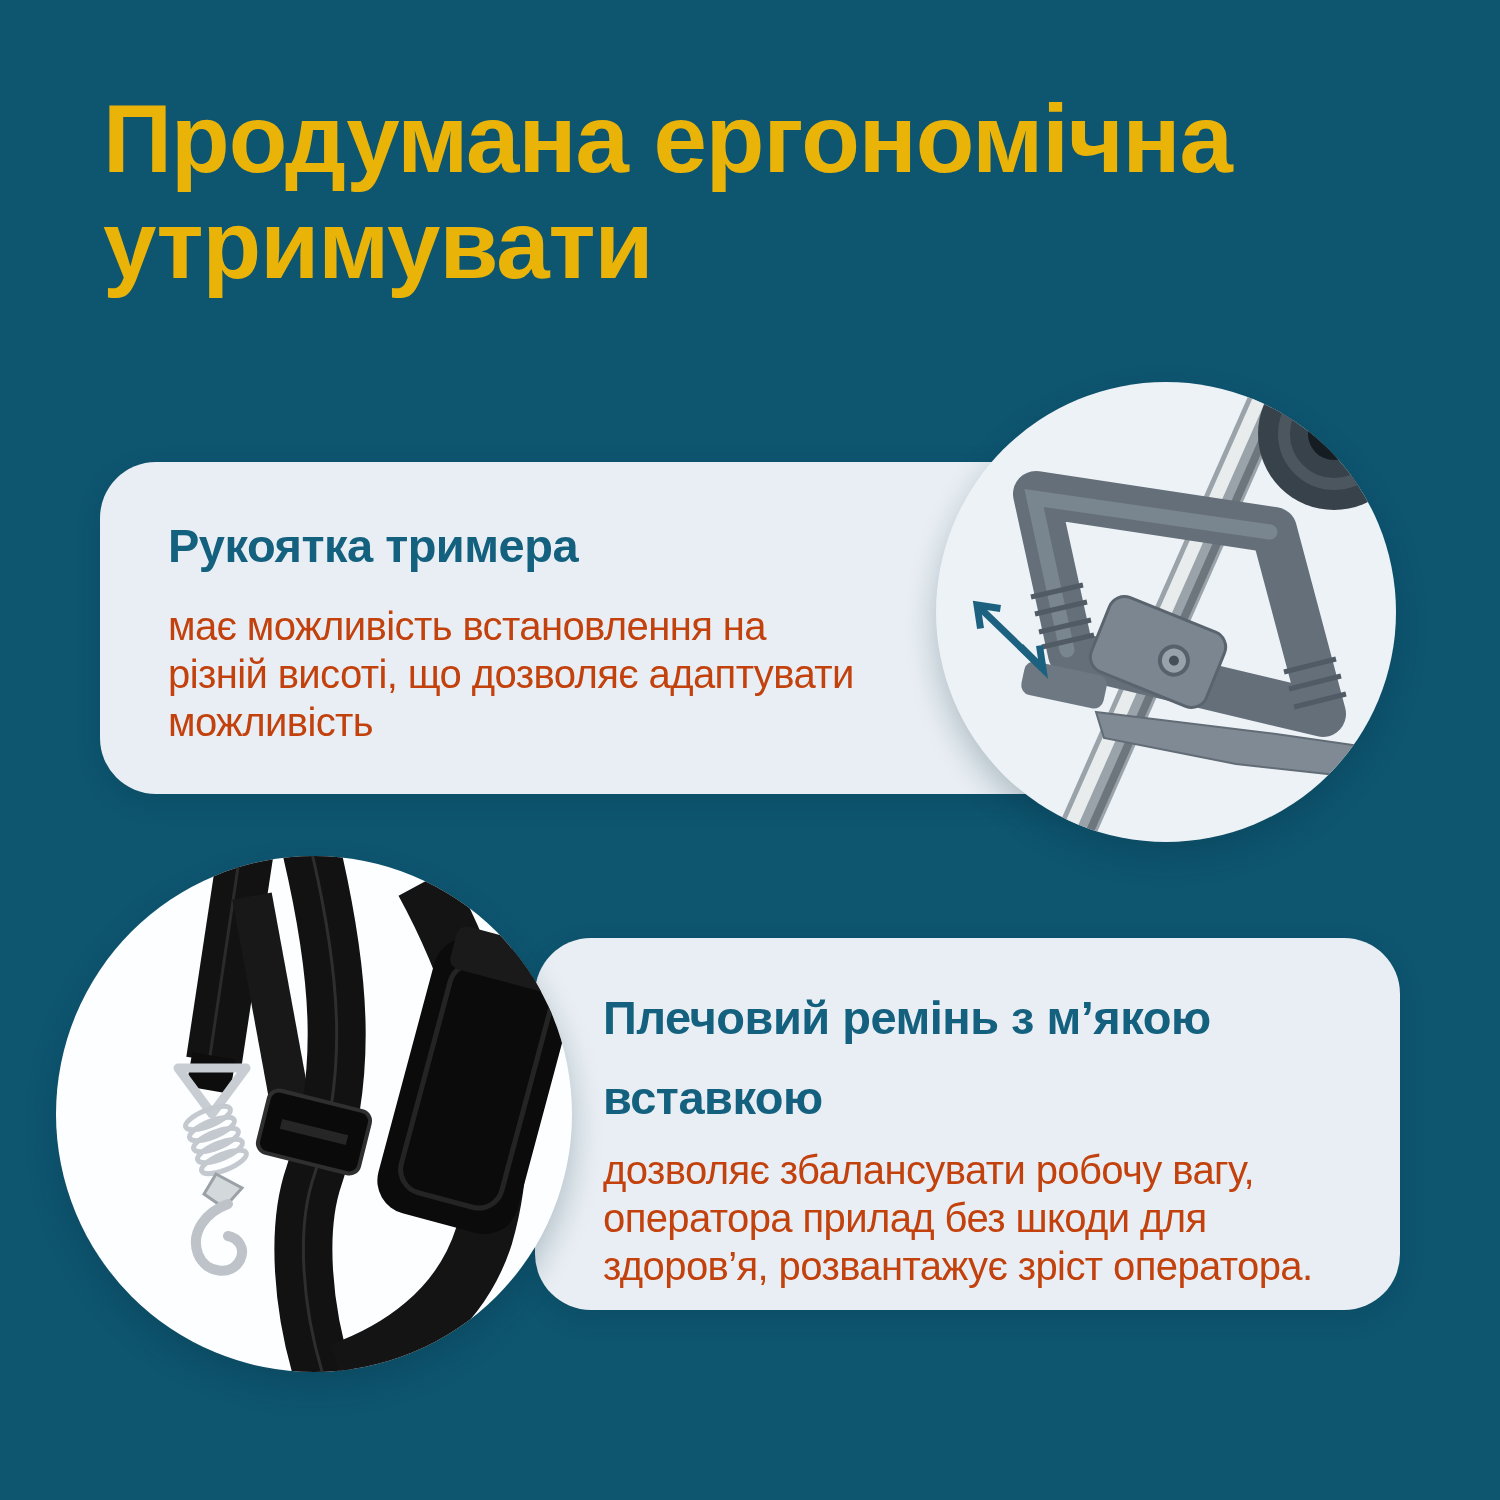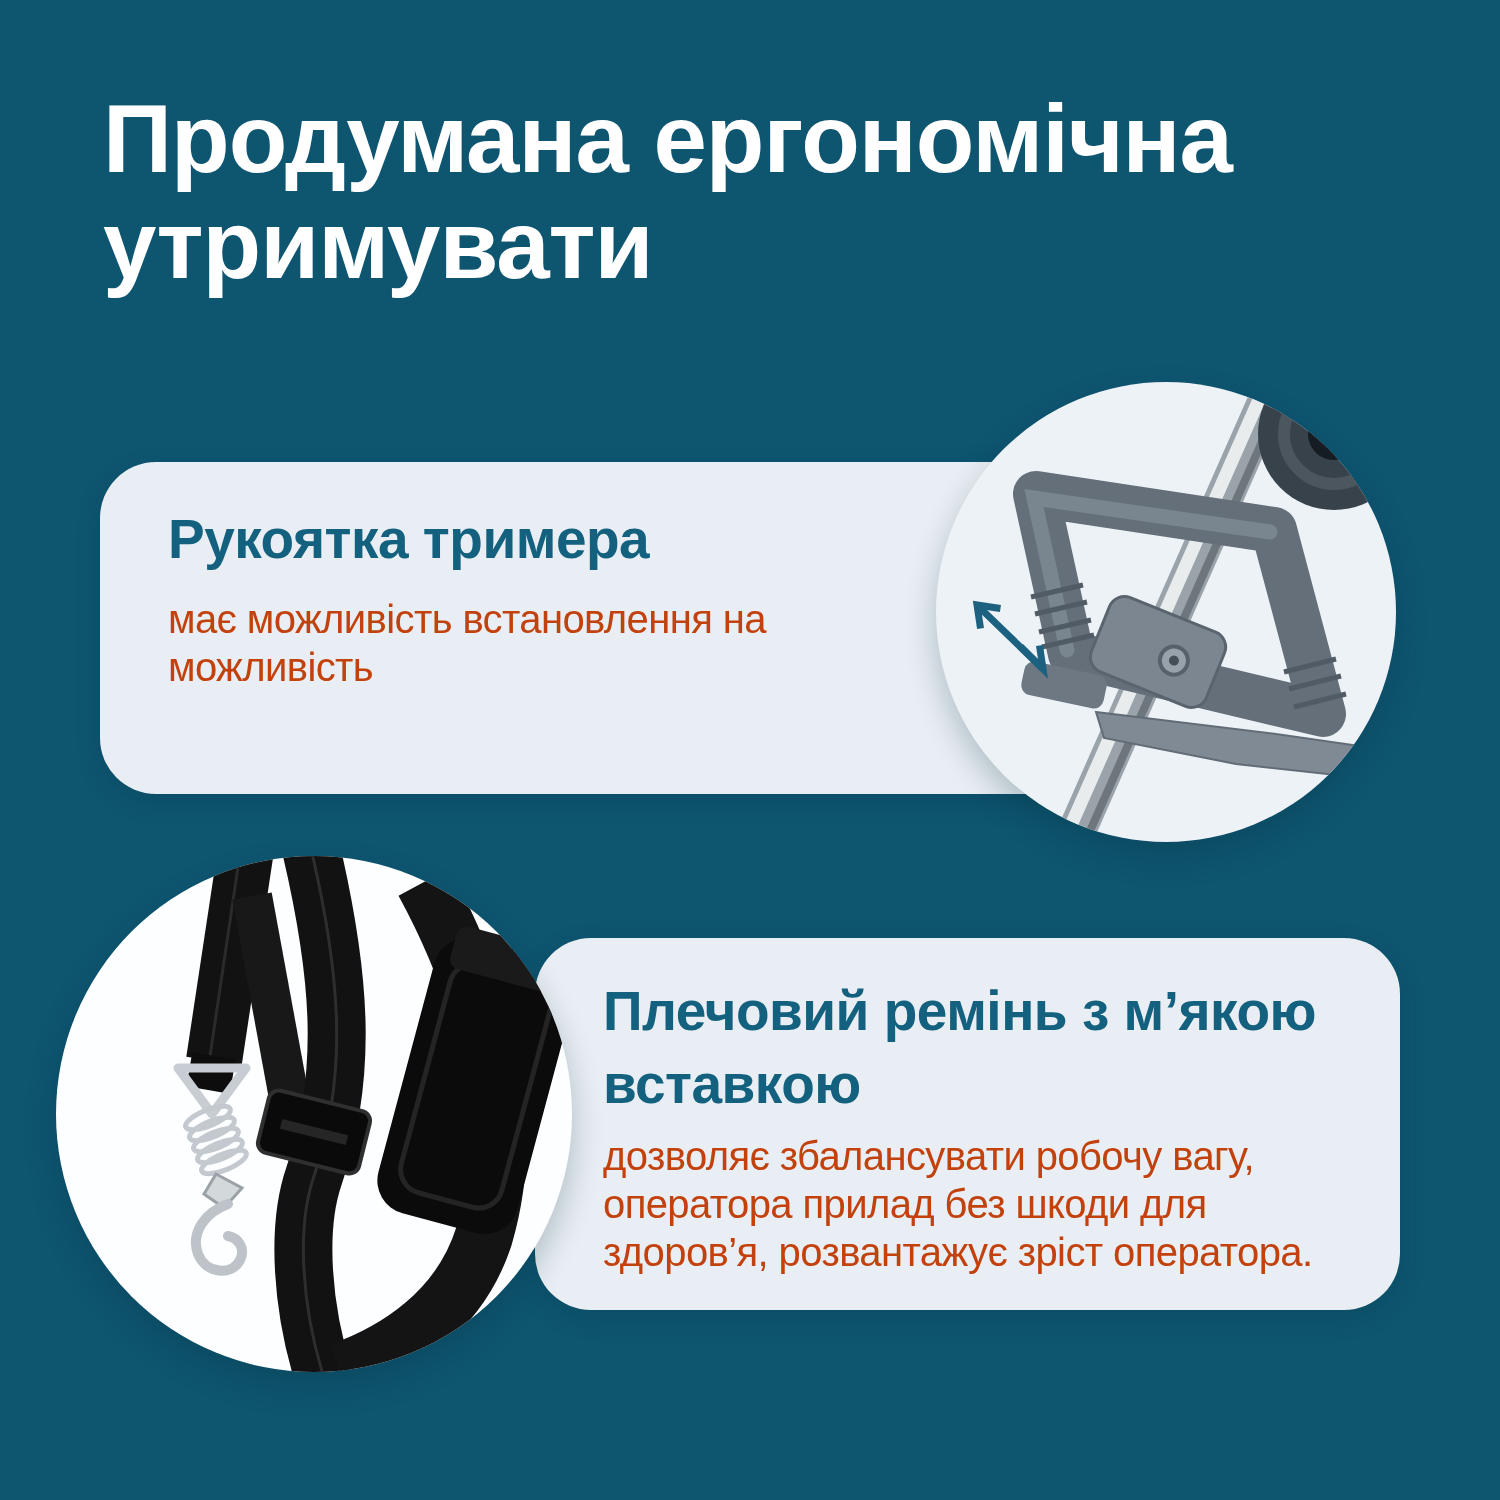--- a/index.html
+++ b/index.html
@@ -5,34 +5,34 @@
   html,body{margin:0;padding:0;}
   body{background:#0e5570;}
   .canvas{
     position:relative;width:1500px;height:1500px;overflow:hidden;
     background:#0e5570;
     font-family:"Liberation Sans",sans-serif;
   }
   
   .title{
     position:absolute;left:103px;top:86px;
-    color:#ffffff;font-size:96px;font-weight:700;line-height:106px;
+    color:#eab308;font-size:96px;font-weight:700;line-height:106px;
     letter-spacing:-1px;
   }
   
   .card{
     position:absolute;background:#e8eef3;border-radius:56px;
     box-shadow:0 8px 24px rgba(6,42,58,.18);
   }
   .card1{left:100px;top:462px;width:1140px;height:332px;}
   .card2{left:535px;top:938px;width:865px;height:372px;}
   .card-inner1{position:absolute;left:68px;top:36px;}
   .card-inner2{position:absolute;left:68px;top:32px;}
   .card h2{
-    margin:9px 0 24px 0;color:#14617f;font-size:55px;font-weight:700;
+    margin:16px 0 24px 0;color:#14617f;font-size:47px;font-weight:700;
     line-height:64px;letter-spacing:-0.5px;white-space:nowrap;
   }
   .card2 h2{margin-bottom:16px;}
   .body-line{
     color:#c2410c;font-size:40px;line-height:48px;font-weight:500;
     letter-spacing:-0.6px;white-space:nowrap;
   }
   
   .circle{
     position:absolute;border-radius:50%;overflow:hidden;
@@ -49,20 +49,21 @@
 
   <header class="title">
     <div>Продумана ергономічна</div>
     <div>утримувати</div>
   </header>
 
   <section class="card card1">
     <div class="card-inner1">
       <h2>Рукоятка тримера</h2>
       <div class="body-line">має можливість встановлення на</div>
+      <div class="body-line">різній висоті, що дозволяє адаптувати</div>
       <div class="body-line">можливість</div>
     </div>
   </section>
 
   <section class="card card2">
     <div class="card-inner2">
       <h2 style="margin-bottom:0;">Плечовий ремінь з м’якою</h2>
       <h2>вставкою</h2>
       <div class="body-line">дозволяє збалансувати робочу вагу,</div>
       <div class="body-line">оператора прилад без шкоди для</div>

